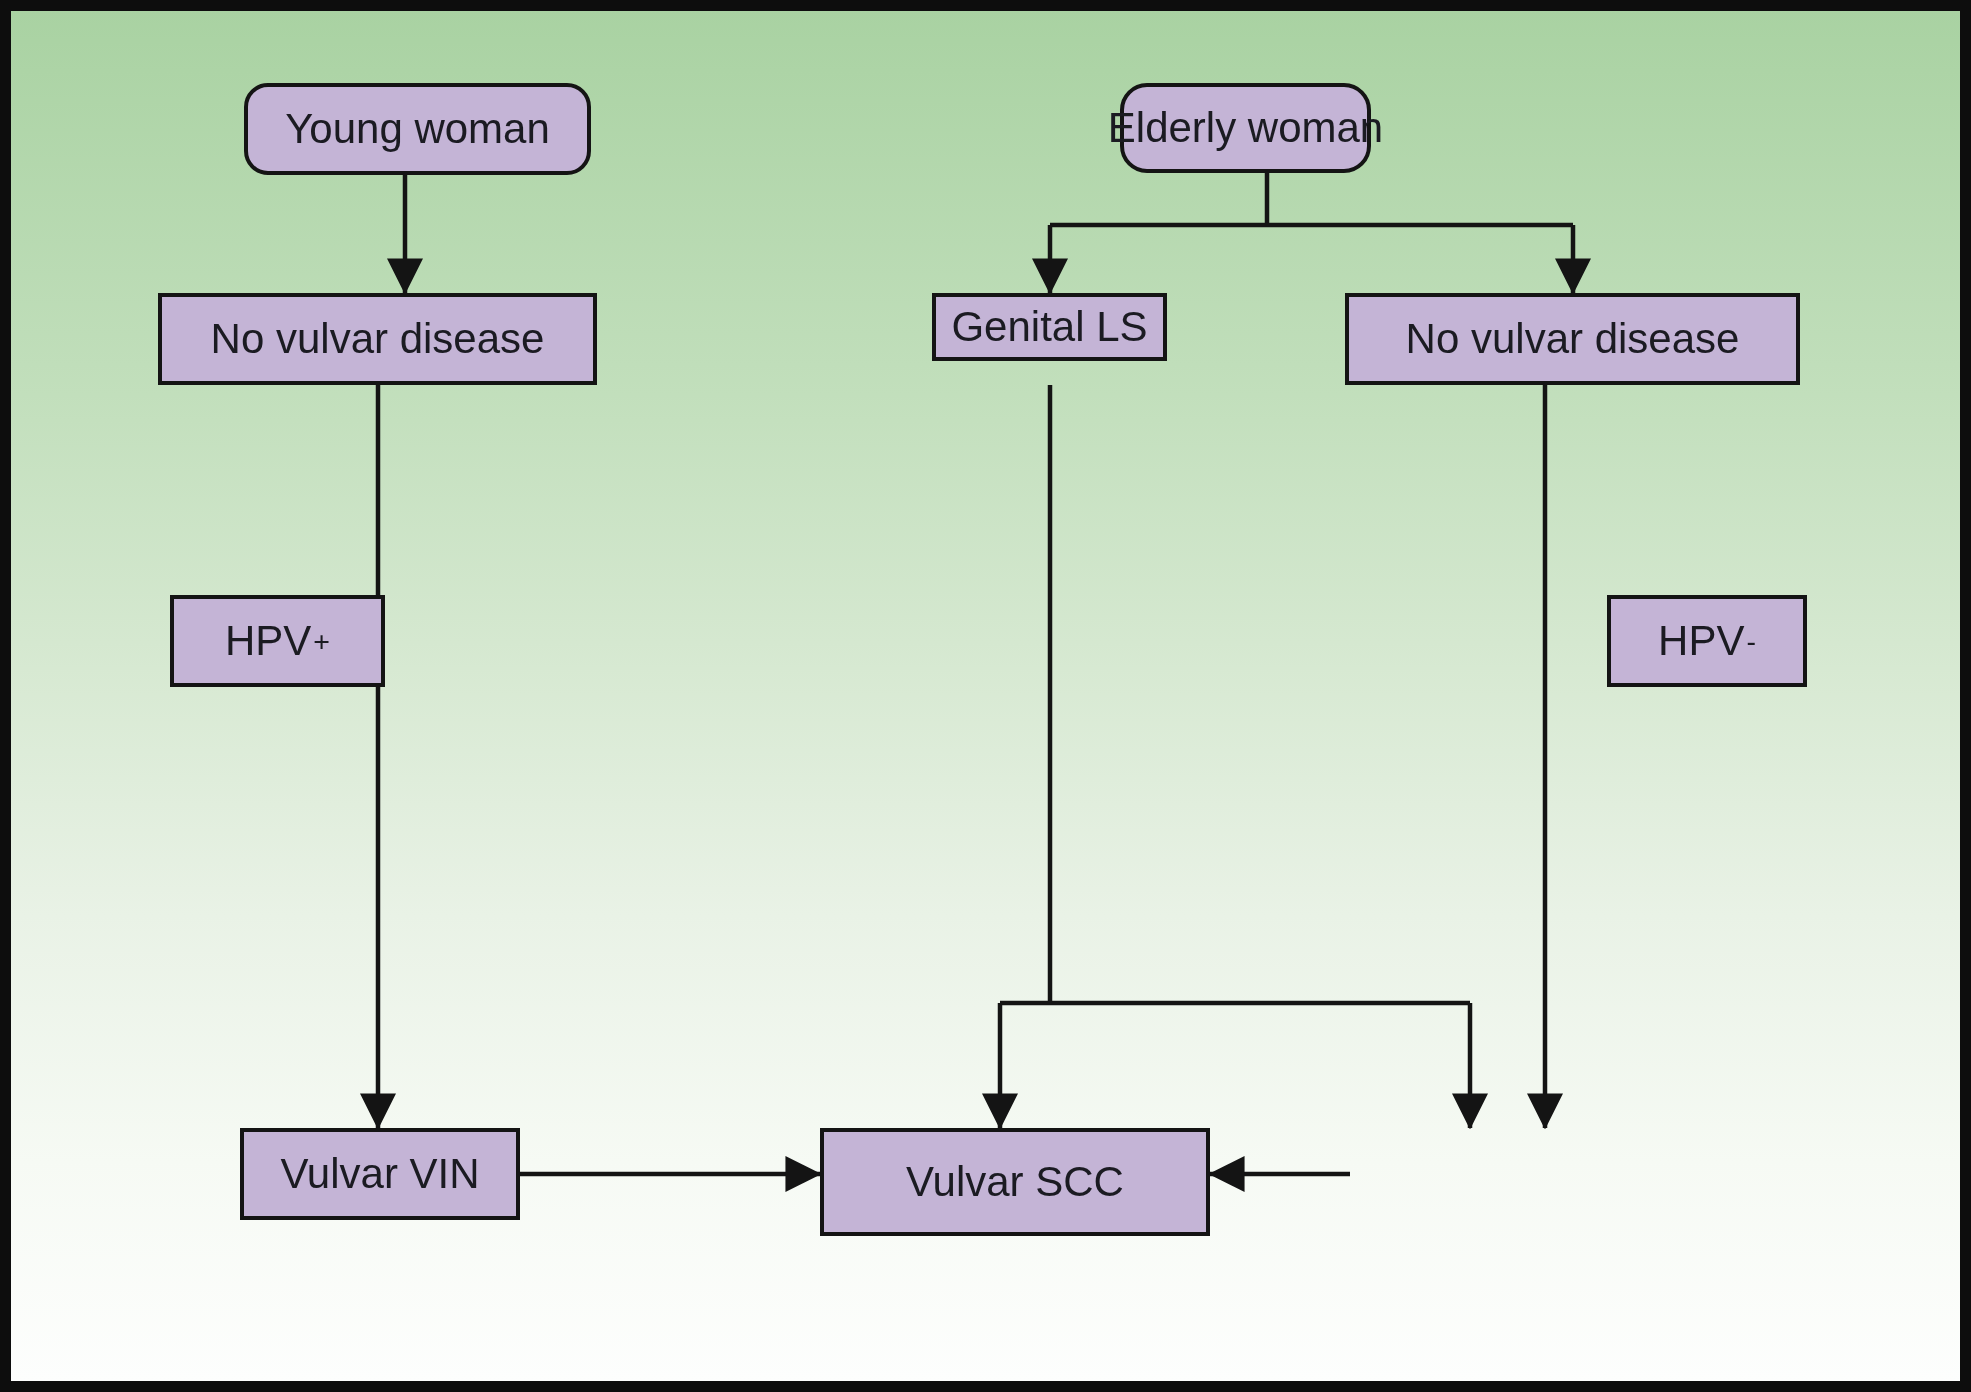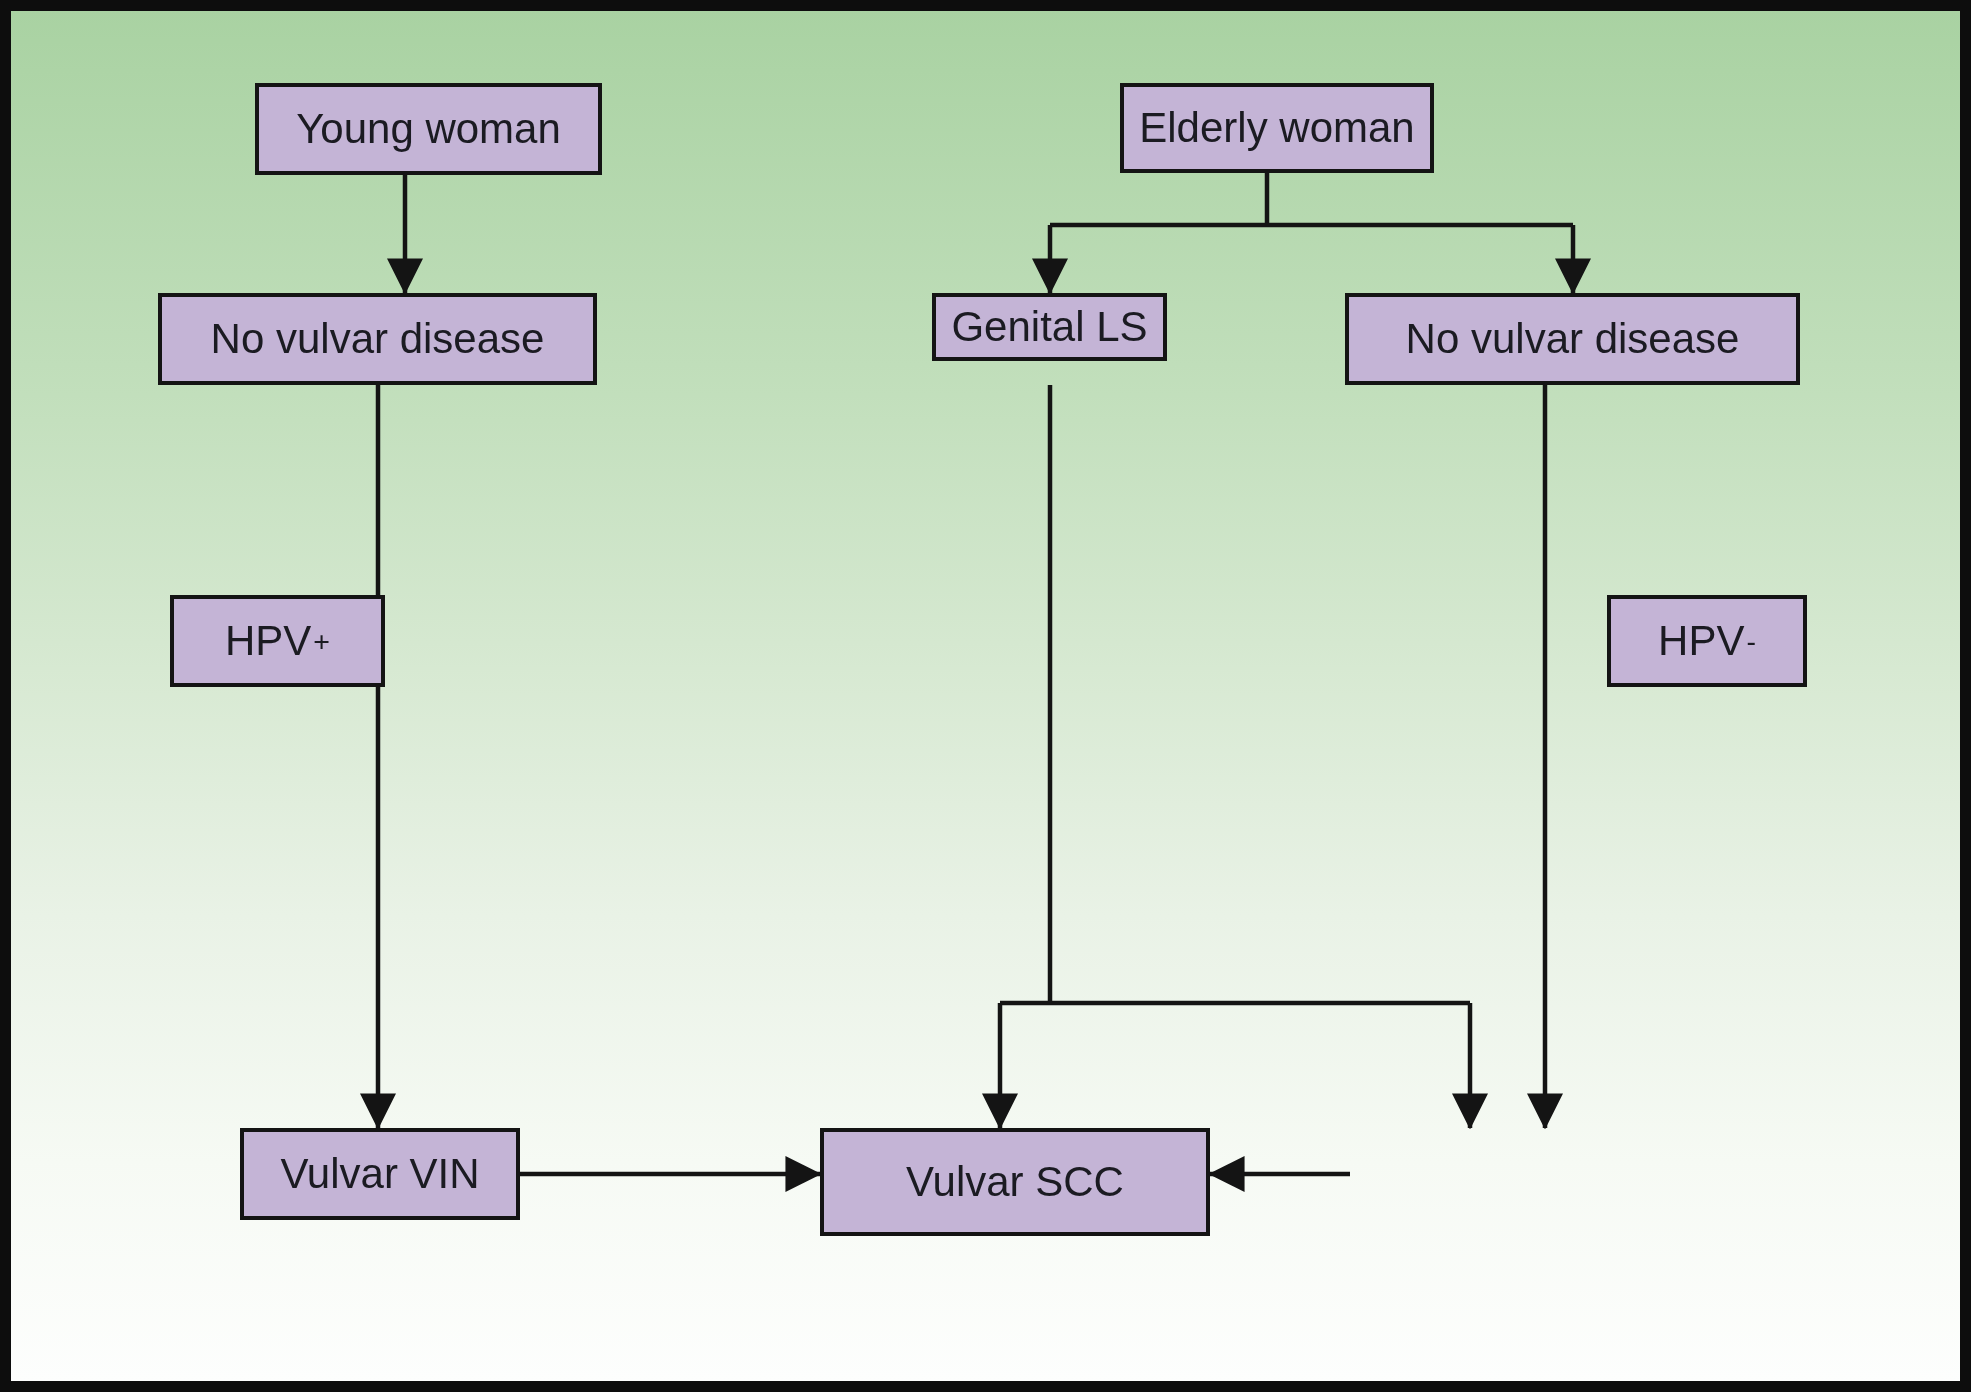--- a/index.html
+++ b/index.html
@@ -46,23 +46,23 @@
     
     margin-left: -11px;
     margin-top: -11px;
   }
   .node sup {
     font-size: 68%;
     line-height: 0;
     vertical-align: super;
     margin-left: 2px;
   }
-  .n-young   { left: 255px;  top: 83px;   width: 347px; height: 92px; }
+  .n-young   { left: 244px;  top: 83px;   width: 347px; height: 92px; border-radius: 24px; }
   .n-nvl     { left: 158px;  top: 293px;  width: 439px; height: 92px; }
-  .n-elderly { left: 1120px; top: 83px;   width: 314px; height: 90px; }
+  .n-elderly { left: 1120px; top: 83px;   width: 251px; height: 90px; border-radius: 27px; }
   .n-gls     { left: 932px;  top: 293px;  width: 235px; height: 68px; }
   .n-nvr     { left: 1345px; top: 293px;  width: 455px; height: 92px; }
   .n-hpvp    { left: 170px;  top: 595px;  width: 215px; height: 92px; }
   .n-hpvn    { left: 1607px; top: 595px;  width: 200px; height: 92px; }
   .n-uvin    { left: 240px;  top: 1128px; width: 280px; height: 92px; }
   .n-vscc    { left: 820px;  top: 1128px; width: 390px; height: 108px; }
   .n-dvin    { left: 1350px; top: 1128px; width: 465px; height: 92px; }
 </style>
 </head>
 <body>

